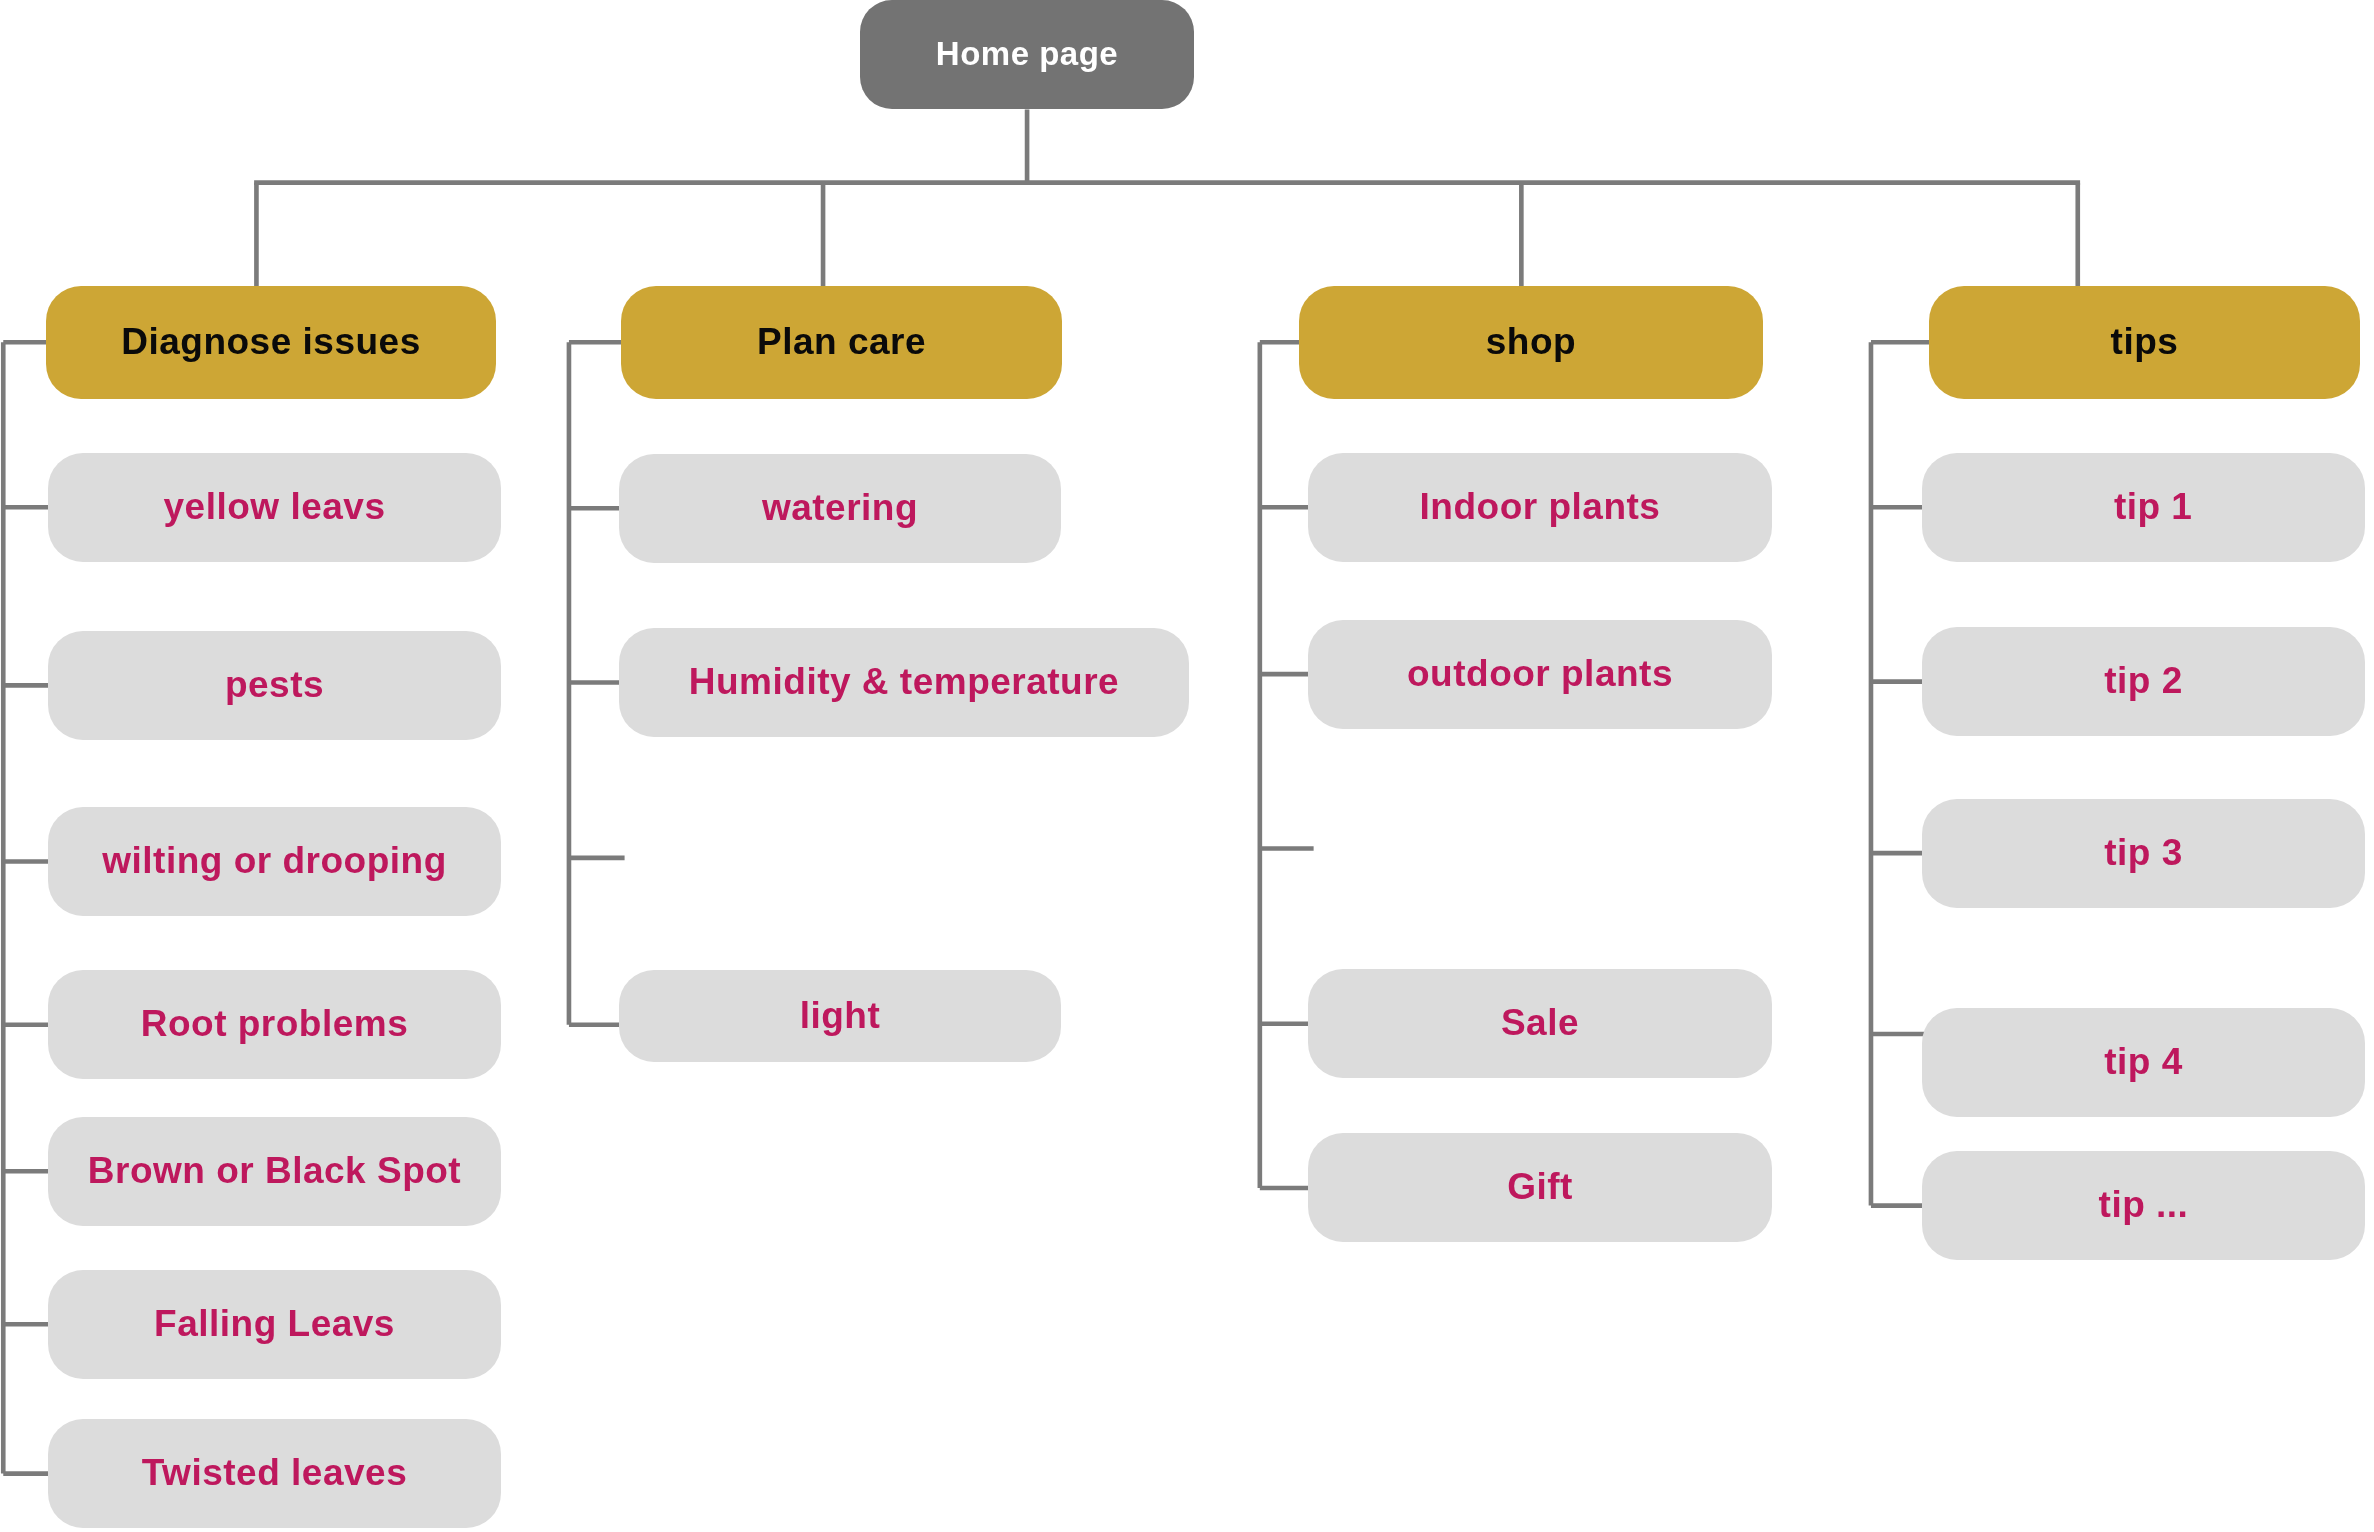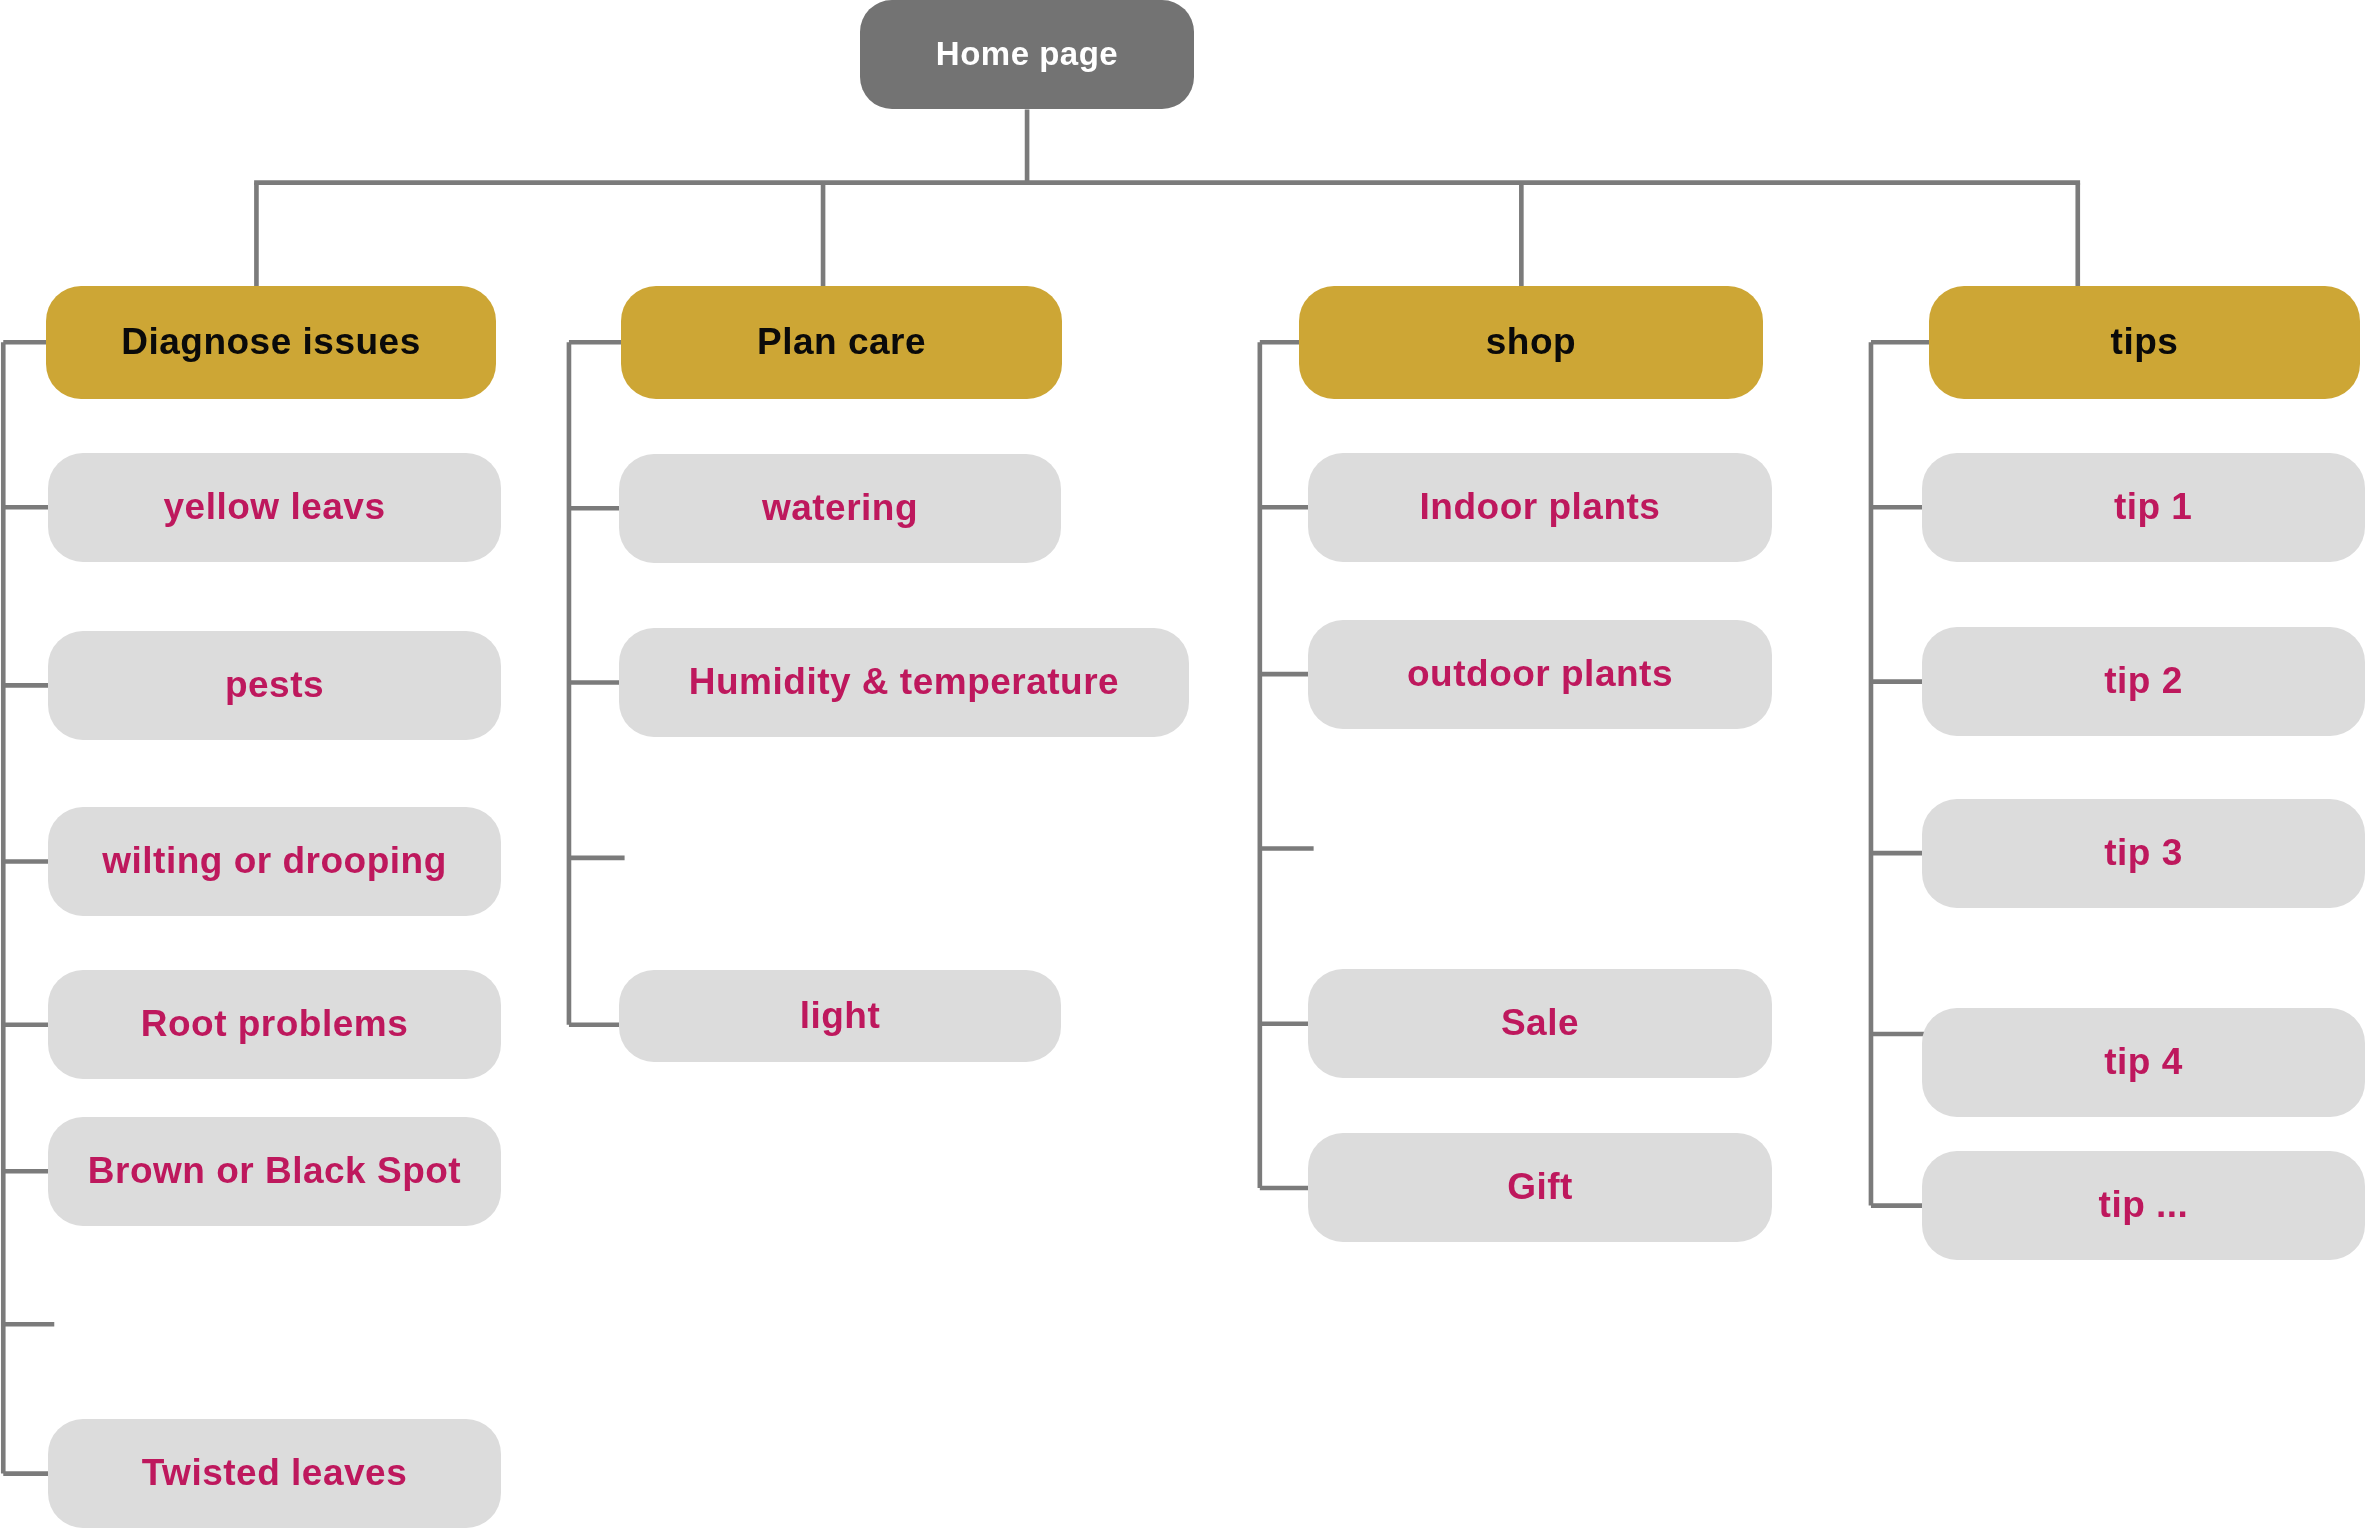--- a/index.html
+++ b/index.html
@@ -94,20 +94,21 @@
       <path d="M2017,1115 H2078" fill="none" stroke="#7B7B7B" stroke-width="5"></path>
       <path d="M2017,1300 H2078" fill="none" stroke="#7B7B7B" stroke-width="5"></path>
     </svg>
   <div class="node root" style="left: 860px; top: 0px; width: 334px; height: 109px;">Home page</div>
 <div class="node cat" style="left: 46px; top: 286px; width: 450px; height: 113px;">Diagnose issues</div>
     <div class="node item" style="left: 48px; top: 453px; width: 453px; height: 109px;">yellow leavs</div>
     <div class="node item" style="left: 48px; top: 631px; width: 453px; height: 109px;">pests</div>
     <div class="node item" style="left: 48px; top: 807px; width: 453px; height: 109px;">wilting or drooping</div>
     <div class="node item" style="left: 48px; top: 970px; width: 453px; height: 109px;">Root problems</div>
     <div class="node item" style="left: 48px; top: 1117px; width: 453px; height: 109px;">Brown or Black Spot</div>
+    <div class="node item" style="left: 48px; top: 1270px; width: 453px; height: 109px;">Falling  Leavs</div>
     <div class="node item" style="left: 48px; top: 1419px; width: 453px; height: 109px;">Twisted leaves</div>
     <div class="node cat" style="left: 621px; top: 286px; width: 441px; height: 113px;">Plan care</div>
     <div class="node item" style="left: 619px; top: 454px; width: 442px; height: 109px;">watering</div>
     <div class="node item" style="left: 619px; top: 628px; width: 570px; height: 109px;">Humidity &amp; temperature</div>
     <div class="node item" style="left: 619px; top: 970px; width: 442px; height: 92px;">light</div>
     <div class="node cat" style="left: 1299px; top: 286px; width: 464px; height: 113px;">shop</div>
     <div class="node item" style="left: 1308px; top: 453px; width: 464px; height: 109px;">Indoor plants</div>
     <div class="node item" style="left: 1308px; top: 620px; width: 464px; height: 109px;">outdoor plants</div>
     <div class="node item" style="left: 1308px; top: 969px; width: 464px; height: 109px;">Sale</div>
     <div class="node item" style="left: 1308px; top: 1133px; width: 464px; height: 109px;">Gift</div>

